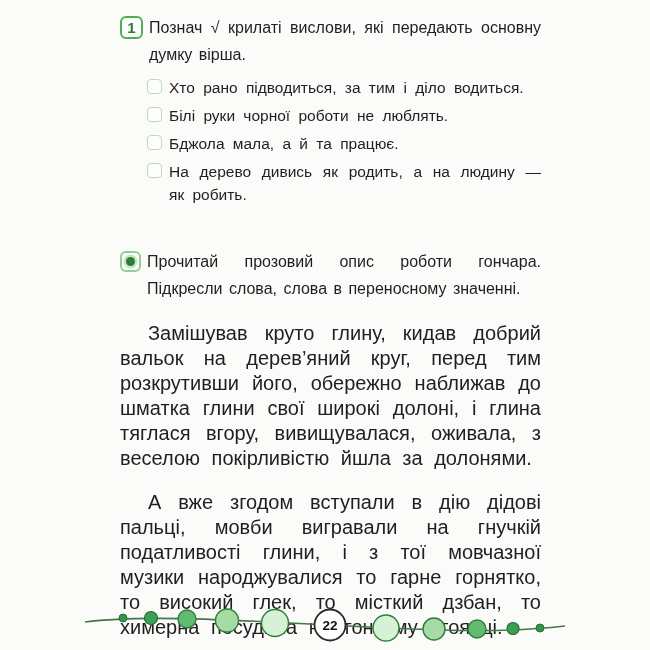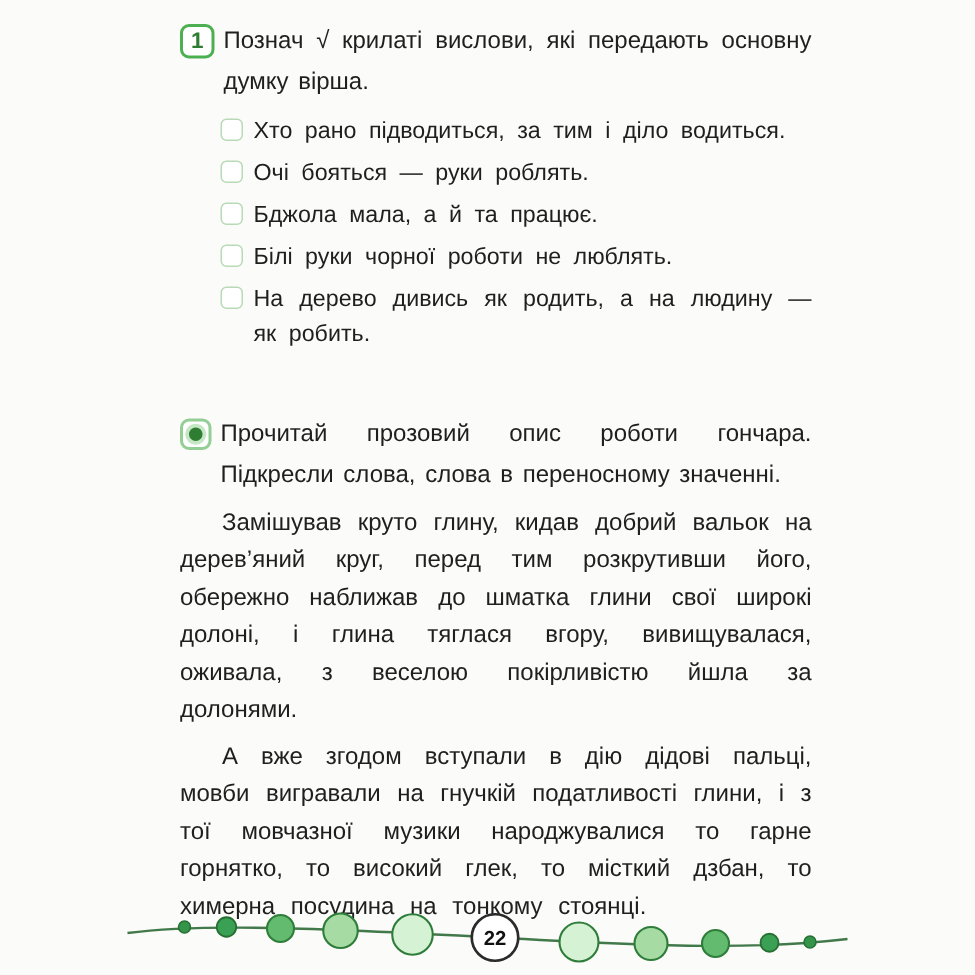--- a/index.html
+++ b/index.html
@@ -75,22 +75,22 @@
     flex: 1 1 auto;
     margin-left: 7px;
     font-size: 15.5px;
     line-height: 23px;
     text-align: justify;
     word-spacing: 4px;
   }
   
   .task2 { margin-top: 42px; }
   .prose {
-    margin-top: 6px;
-    font-size: 16px;
+    margin-top: 19px;
+    font-size: 20px;
     line-height: 25px;
     text-align: justify;
     text-indent: 28px;
     word-spacing: 6px;
   }
   
   .footer-deco {
     position: absolute;
     left: 0; bottom: 0;
     width: 650px; height: 48px;
@@ -113,29 +113,25 @@
       <p class="task-title">Познач √ крилаті вислови, які передають основну думку вірша.</p>
     </div>
 
     <div class="check-list">
       <div class="check-item">
         <span class="checkbox"></span>
         <span class="check-text">Хто рано підводиться, за тим і діло водиться.</span>
       </div>
       <div class="check-item">
         <span class="checkbox"></span>
-        <span class="check-text">Очі бояться — руки роблять.</span>
+        <span class="check-text">Білі руки чорної роботи не люблять.</span>
       </div>
       <div class="check-item">
         <span class="checkbox"></span>
         <span class="check-text">Бджола мала, а й та працює.</span>
-      </div>
-      <div class="check-item">
-        <span class="checkbox"></span>
-        <span class="check-text">Білі руки чорної роботи не люблять.</span>
       </div>
       <div class="check-item">
         <span class="checkbox"></span>
         <span class="check-text">На дерево дивись як родить, а на людину — як робить.</span>
       </div>
     </div>
   </section>
 
   <section class="task2">
     <div class="task-header">

